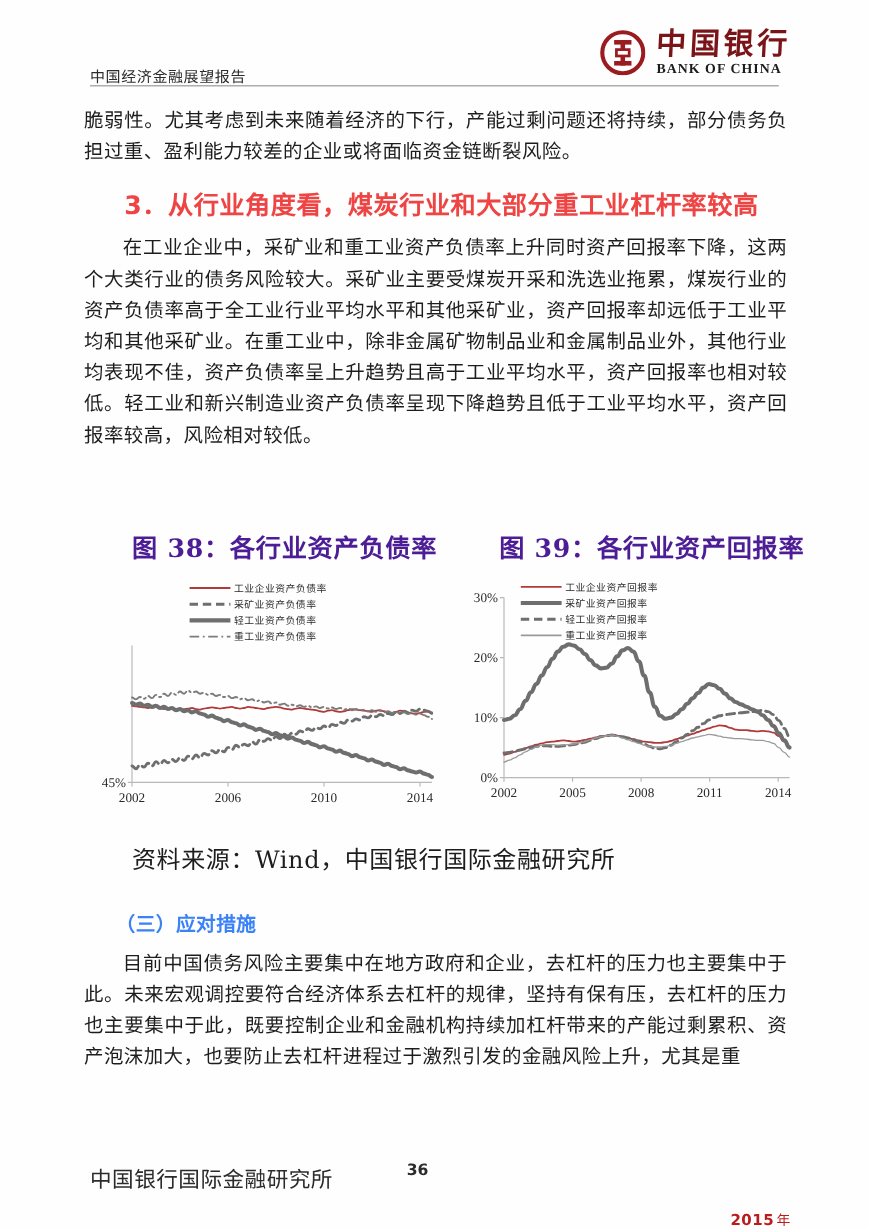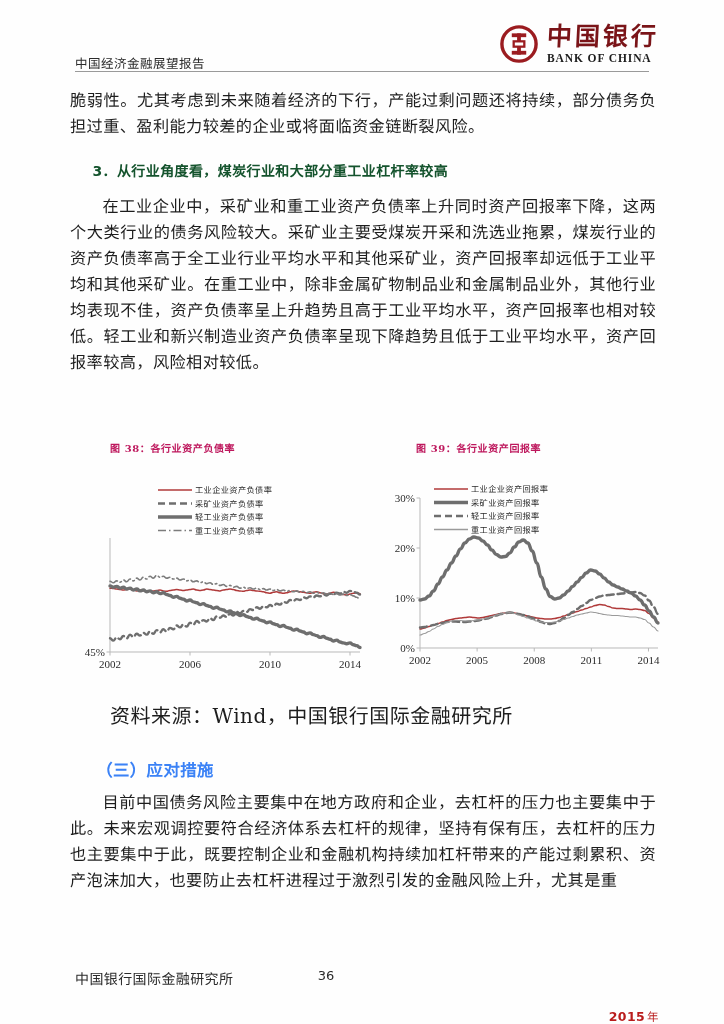--- a/index.html
+++ b/index.html
@@ -60,26 +60,26 @@
     line-height:26px;
     text-align:justify;
     text-justify:inter-ideograph;
     letter-spacing:.4px;
     color:#1d1d1d;
     font-family:"DejaVu Serif","Liberation Serif",serif;
   }
   p.indent{text-indent:2em;}
   h3.subhead{
     margin:14px 0 6px 0;
-    font-size:14px;
+    font-size:21px;
     line-height:34px;
     font-weight:bold;
     text-indent:1.6em;
     letter-spacing:.4px;
-    color:#14532d;
+    color:#ef4444;
     font-family:"DejaVu Sans","Liberation Sans",sans-serif;
   }
   h4.subhead2{
     margin:10px 0 2px 0;
     font-size:16.4px;
     line-height:34px;
     font-weight:bold;
     text-indent:1.6em;
     letter-spacing:.4px;
     color:#3b82f6;
@@ -88,21 +88,21 @@
 
   
   .figures{
     position:absolute;left:70px;top:440px;width:600px;
   }
   .fig-titles{
     position:relative;height:30px;
   }
   .fig-title{
     position:absolute;top:0;
-    font-size:10px;font-weight:bold;letter-spacing:.6px;color:#be185d;
+    font-size:21px;font-weight:bold;letter-spacing:.6px;color:#4c1d95;
     font-family:"DejaVu Serif","Liberation Serif",serif;
     white-space:nowrap;
   }
   .fig-title.left{left:40px;}
   .fig-title.right{left:346px;}
 
   .charts{position:relative;height:215px;margin-top:6px;}
   .chart{position:absolute;top:0;}
   .chart.left{left:10px;}
   .chart.right{left:310px;}
@@ -117,28 +117,29 @@
   .content2{
     position:absolute;left:70px;top:744px;width:586px;
   }
 
   
   .footer{
     position:absolute;left:0;bottom:36px;width:724px;height:20px;
   }
   .footer-left{
     position:absolute;left:75px;top:0;
-    font-size:14px;color:#2b2b2b;letter-spacing:.4px;
+    font-size:18px;color:#2b2b2b;letter-spacing:.4px;
     font-family:"DejaVu Sans","Liberation Sans",sans-serif;
     white-space:nowrap;
   }
   .footer-center{
     position:absolute;left:0;top:0;width:652px;text-align:center;
-    font-size:13px;font-weight:normal;color:#2b2b2b;
-    font-family:"DejaVu Sans","Liberation Sans",sans-serif;
+    font-size:13px;font-weight:bold;color:#2b2b2b;
+    font-family:"DejaVu Sans","Liberation Sans",sans-serif;
+    padding-left:22px;
   }
   .footer-right{
     position:absolute;right:65px;top:0;
     font-size:12.5px;font-weight:bold;color:#b91c1c;letter-spacing:.4px;
     font-family:"DejaVu Sans","Liberation Sans",sans-serif;
     white-space:nowrap;
     margin-top:40px;
   }
   .footer-right .yr{font-weight:normal;font-size:11.5px;margin-left:2px;}
 

